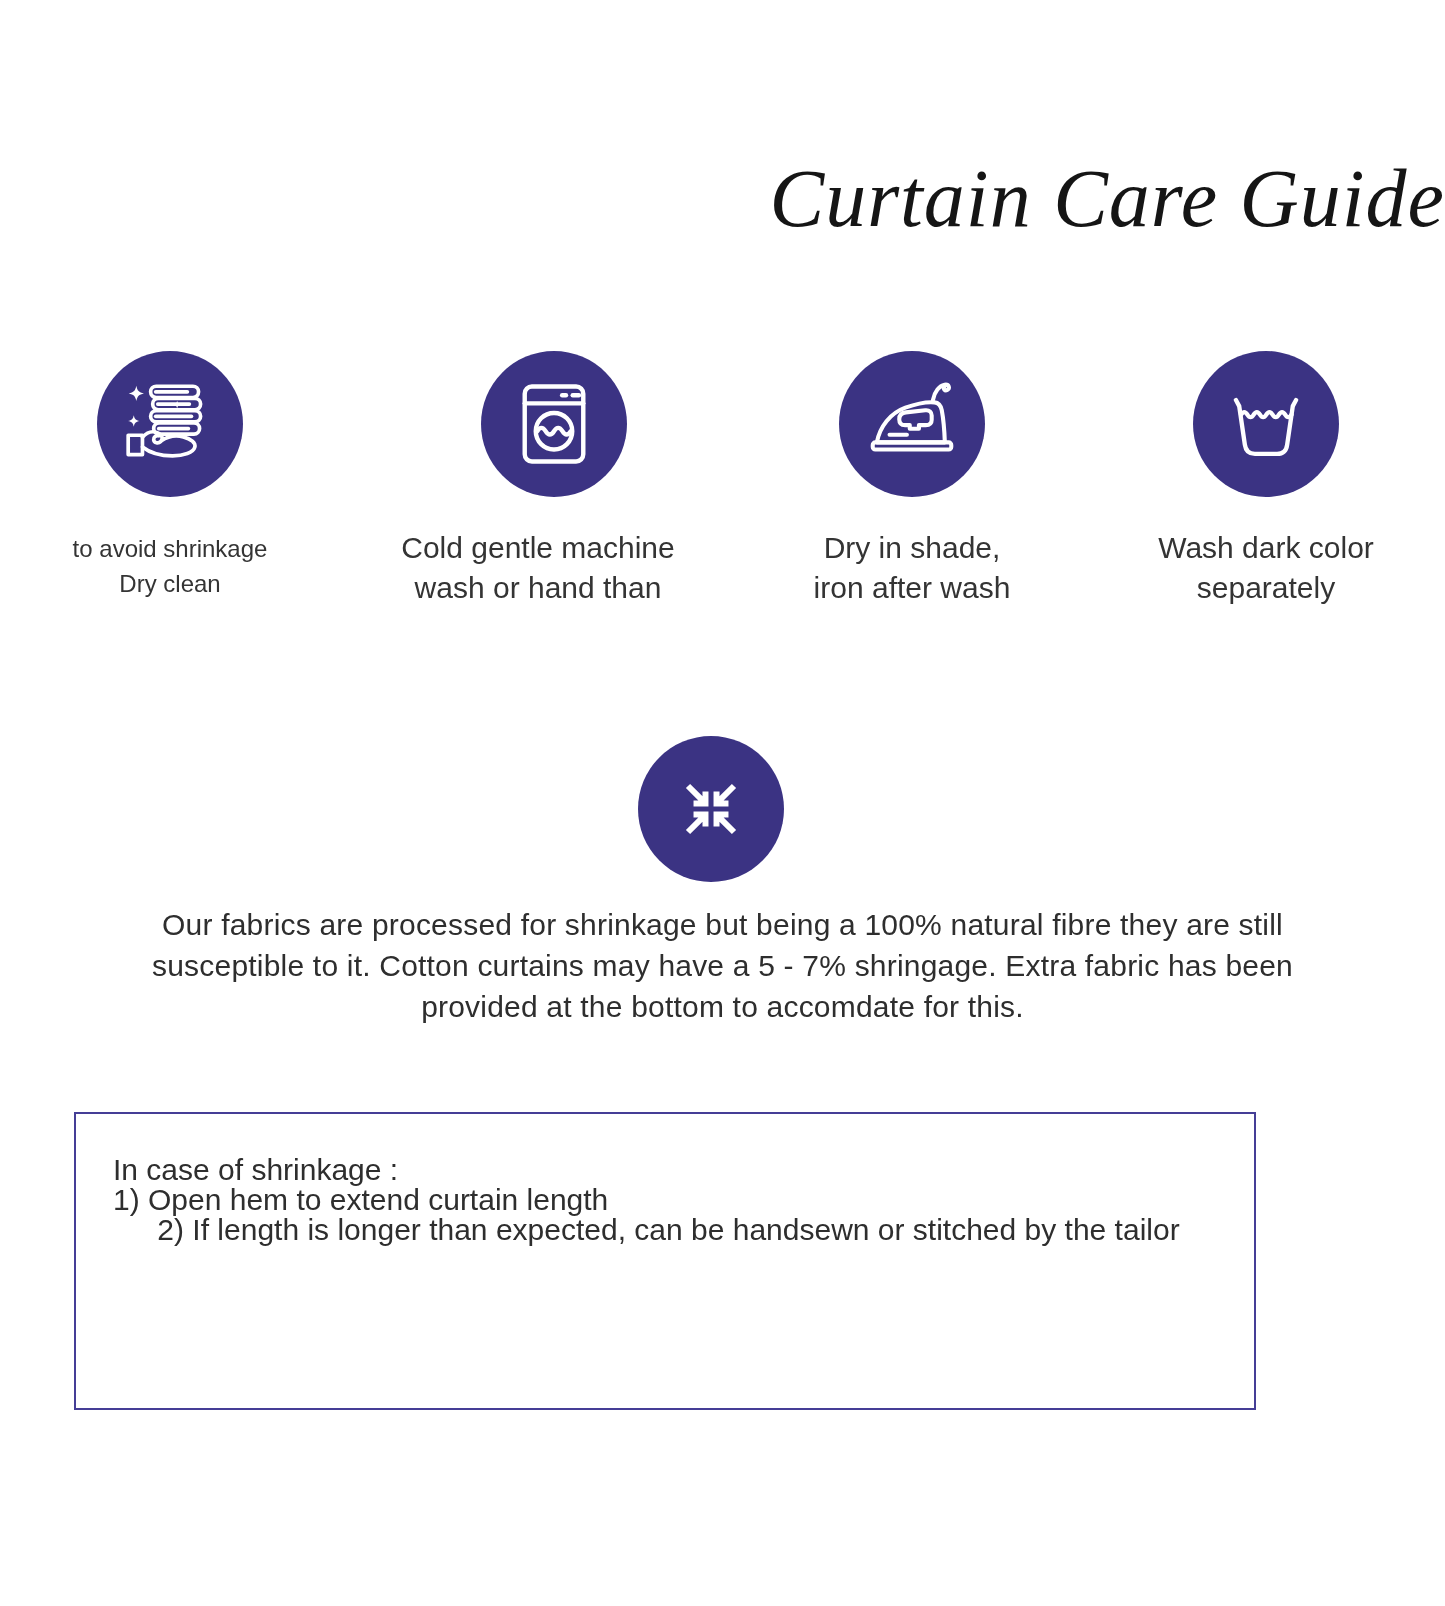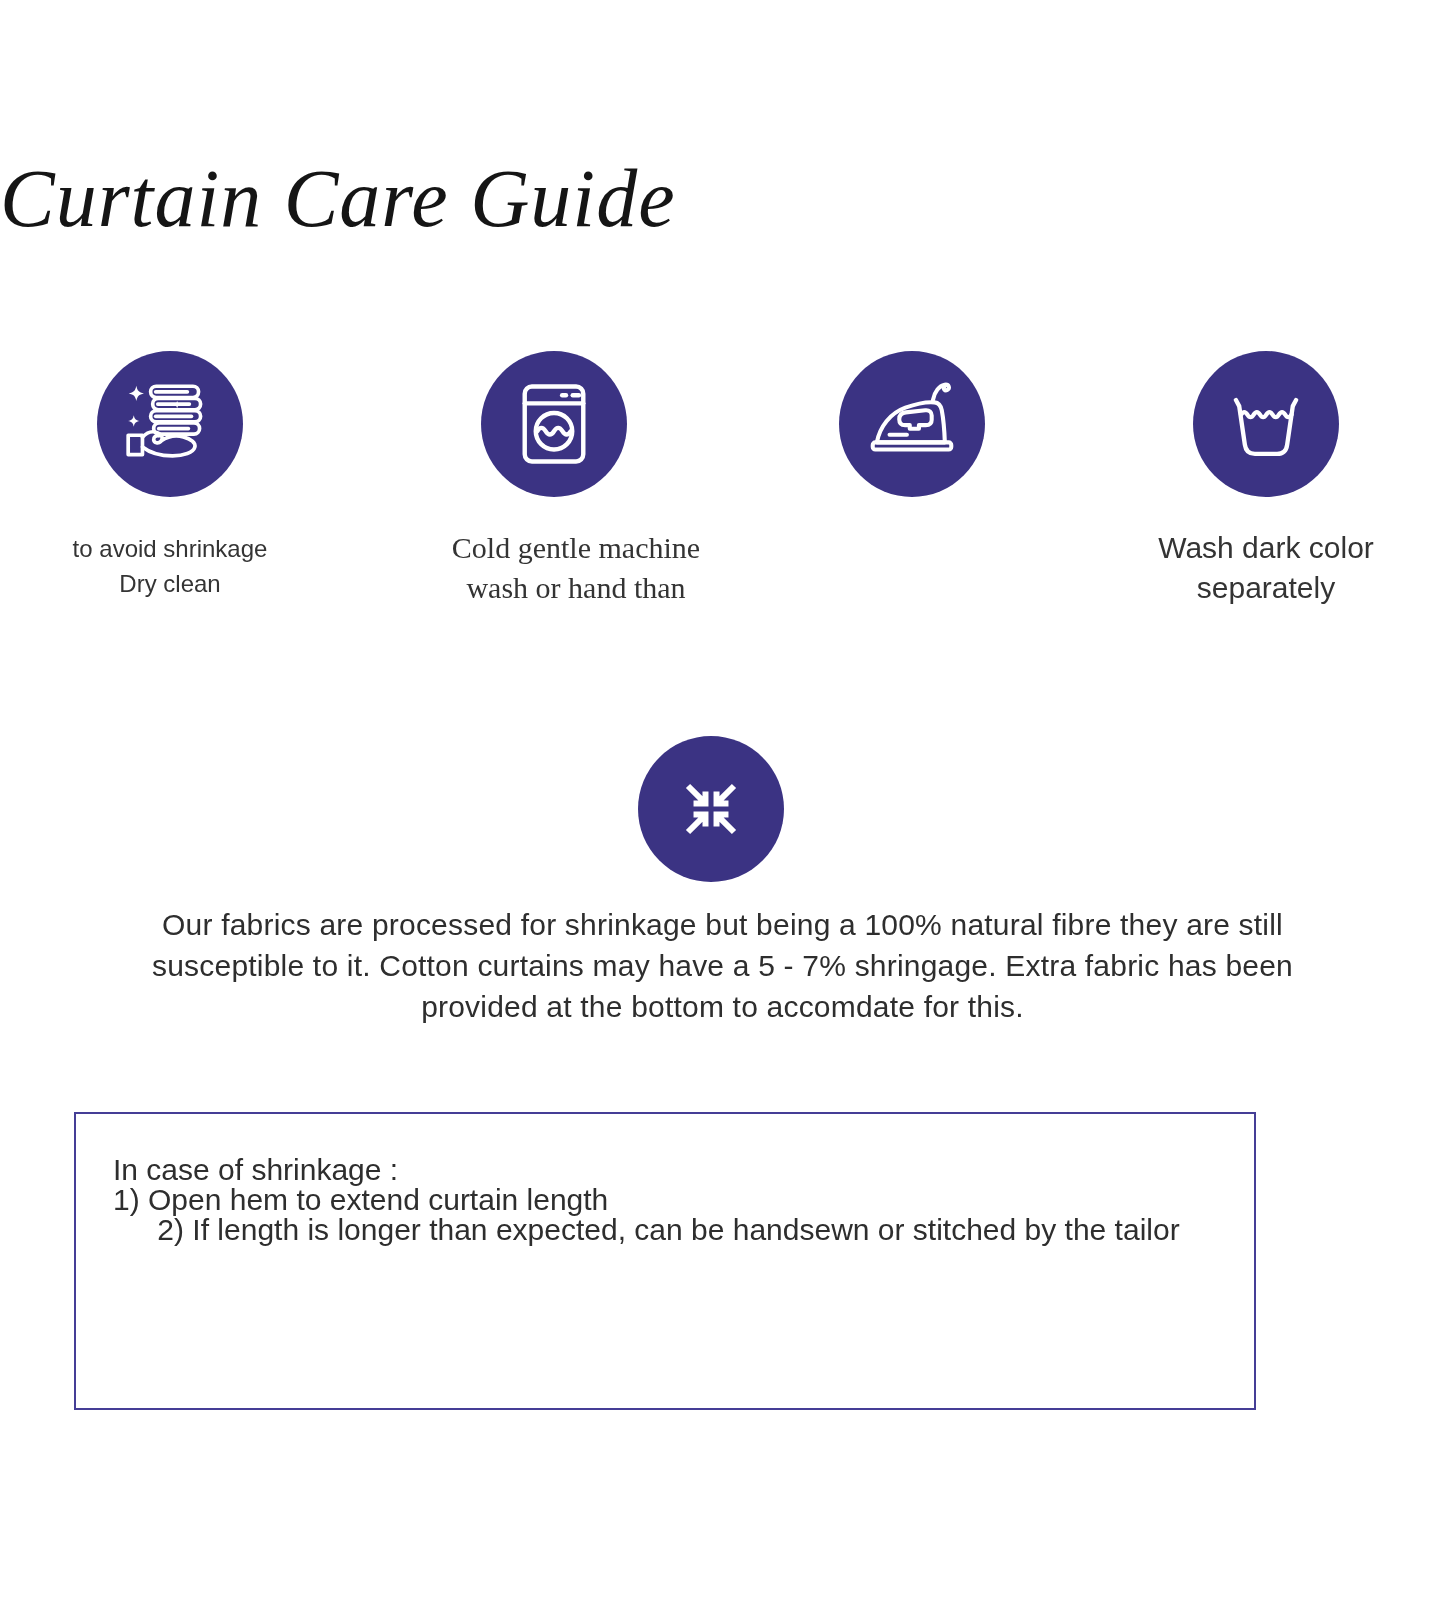--- a/index.html
+++ b/index.html
@@ -17,21 +17,21 @@
     background:#ffffff;
     font-family:"Liberation Sans", sans-serif;
     color:var(--color-text);
     overflow:hidden;
   }
   .page-title{
     position:absolute;
     left:0; top:152px;
     width:100%;
     margin:0;
-    text-align:left;
+    text-align:right;
     font-family:"Liberation Serif", serif;
     font-style:italic;
     font-weight:500;
     font-size:82px;
     letter-spacing:1px;
     color:var(--color-title);
   }
   .circle{
     position:absolute;
     width:146px;height:146px;
@@ -46,21 +46,21 @@
   .c-center{left:638px; top:736px;}
   .care-label{
     position:absolute;
     top:528px;
     text-align:center;
     font-size:30px;
     line-height:40px;
     color:#343434;
   }
   .l1{left:20px;  width:300px; top:531px; font-size:24px; line-height:35px;}
-  .l2{left:396px; width:360px;font-family:Liberation Serif, serif;}
+  .l2{left:358px; width:360px;}
   .l3{left:732px; width:360px;}
   .l4{left:1086px;width:360px;}
   .shrink-paragraph{
     position:absolute;
     left:0; right:0;
     top:896px;
     margin:8px auto;
     width:1260px;
     text-align:center;
     font-size:30px;
@@ -148,20 +148,24 @@
   </div>
 
   <div class="care-label l1">
     <div>to avoid shrinkage</div>
     <div>Dry clean</div>
   </div>
   <div class="care-label l2">
     <div>Cold gentle machine</div>
     <div>wash or hand than</div>
   </div>
+  <div class="care-label l3">
+    <div>Dry in shade,</div>
+    <div>iron after wash</div>
+  </div>
   <div class="care-label l4">
     <div>Wash dark color</div>
     <div>separately</div>
   </div>
 
   <div class="circle c-center">
     <svg width="92" height="92" viewBox="0 0 100 100">
       <g stroke="#ffffff" stroke-width="6.5" fill="none" stroke-linecap="butt" stroke-linejoin="miter">
         <path d="M25 25 L44 44 M44 31 L44 44 L31 44"></path>
         <path d="M75 25 L56 44 M56 31 L56 44 L69 44"></path>

